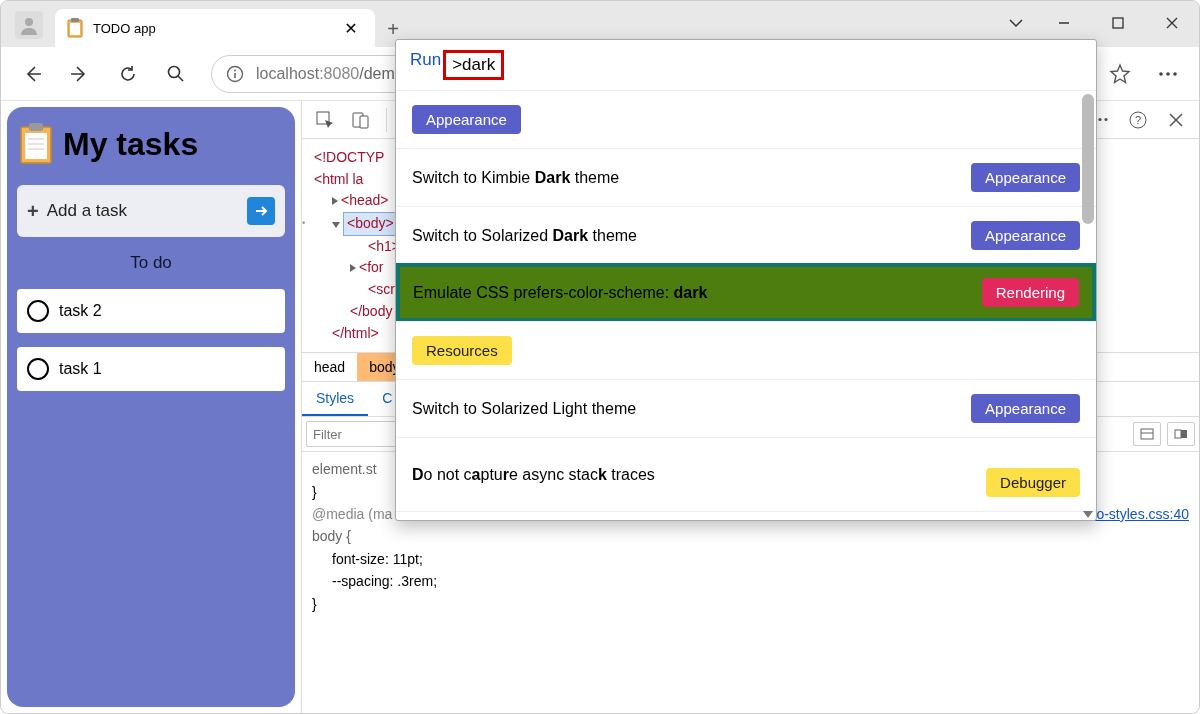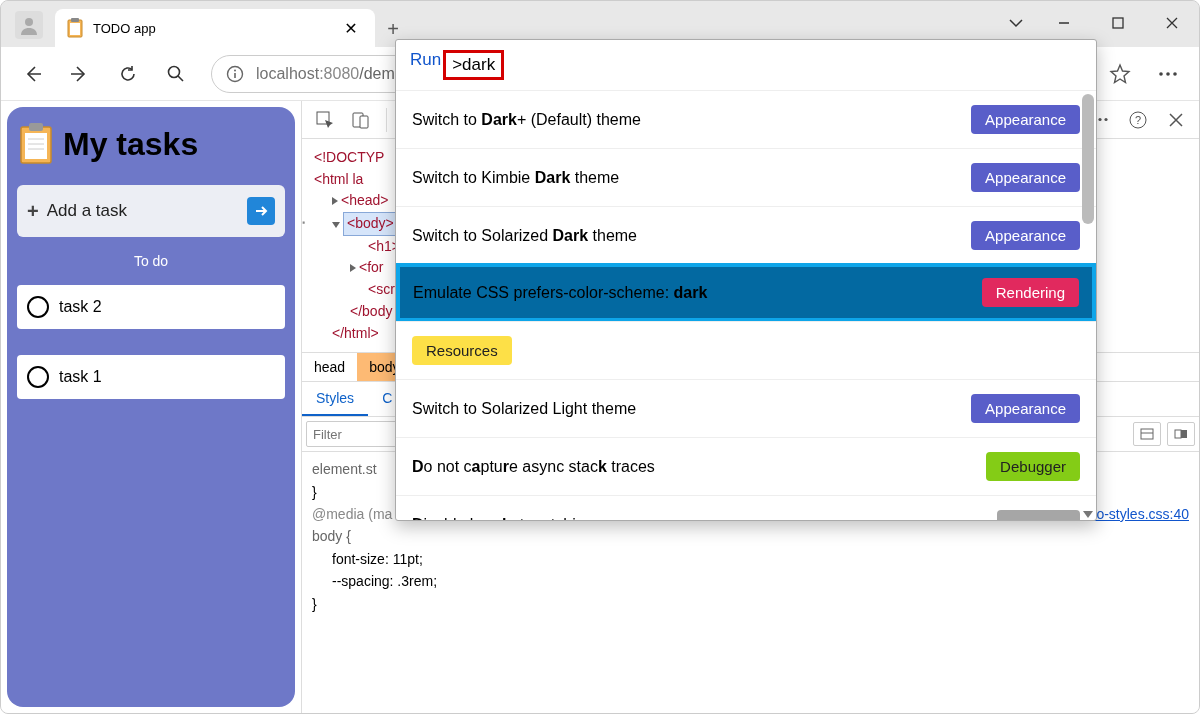--- a/index.html
+++ b/index.html
@@ -30,21 +30,21 @@
 
 
 .todo-app { width: 288px; background: #6e78c8; padding: 10px; display: flex; flex-direction: column; gap: 14px; border-radius: 16px; margin: 6px; }
 .todo-header { display: flex; align-items: center; gap: 10px; padding: 6px 2px; }
 .clipboard-icon { width: 34px; height: 42px; }
 .todo-title { font-size: 32px; font-weight: 700; color: #000; }
 .add-task { background: #eceef4; border-radius: 6px; height: 52px; display: flex; align-items: center; padding: 0 10px; gap: 8px; }
 .plus-icon { font-size: 20px; color: #444; font-weight: 600; }
 .add-label { flex: 1; font-size: 17px; color: #222; }
 .submit-btn { width: 28px; height: 28px; background: #2186d9; border-radius: 4px; display: flex; align-items: center; justify-content: center; color: #fff; }
-.section-header { text-align: center; font-size: 14px; color: #ffffff; padding: 2px 0; }
+.section-header { text-align: center; font-size: 17px; color: #0f172a; padding: 2px 0; }
 .task { background: #fff; border-radius: 4px; height: 44px; display: flex; align-items: center; padding: 0 10px; gap: 10px; }
 .task-circle { width: 22px; height: 22px; border: 2.5px solid #000; border-radius: 50%; }
 .task-label { font-size: 16px; }
 
 
 .devtools { flex: 1; display: flex; flex-direction: column; border-left: 1px solid #ddd; position: relative; }
 .dt-tabs { height: 38px; border-bottom: 1px solid #ddd; display: flex; align-items: center; padding: 0 8px; gap: 6px; }
 .dt-icon { width: 30px; height: 30px; display: flex; align-items: center; justify-content: center; }
 .dt-tab { height: 36px; padding: 0 10px; display: flex; align-items: center; gap: 6px; font-size: 15px; border: 1px solid transparent; }
 .dt-tab.active { border: 1px solid #ccc; border-bottom: 1px solid #fff; background: #fff; margin-bottom: -1px; }
@@ -82,28 +82,28 @@
 
 
 .cmd-menu { position: absolute; top: 39px; left: 395px; width: 702px; background: #fff; border: 1px solid #aaa; box-shadow: 0 6px 18px rgba(0,0,0,.25); border-radius: 3px; z-index: 100; }
 .cmd-header { display: flex; padding: 10px 14px; gap: 4px; font-size: 17px; }
 .cmd-run { color: #1155cc; }
 .cmd-query-box { border: 3px solid #d40000; padding: 2px 6px; margin-left: -2px; }
 .cmd-list { max-height: 430px; overflow: hidden; position: relative; }
 .cmd-scrollbar { position: absolute; right: 2px; top: 4px; width: 12px; height: 130px; background: #bbb; border-radius: 6px; }
 .cmd-scroll-down { position: absolute; right: 3px; bottom: 2px; width: 0; height: 0; border-left: 5px solid transparent; border-right: 5px solid transparent; border-top: 7px solid #777; }
 .cmd-item { display: flex; align-items: center; padding: 14px 16px; font-size: 16px; gap: 12px; border-top: 1px solid #eee; }
-.cmd-item.highlighted { border: 4px solid #0ea5e9; background: #0369a1; margin: -1px 0; padding: 11px 13px; }
+.cmd-item.highlighted { border: 4px solid #0f766e; background: #4d7c0f; margin: -1px 0; padding: 11px 13px; }
 .cmd-text { flex: 1; }
 .cmd-text b { font-weight: 700; }
 .badge { padding: 6px 14px; border-radius: 4px; font-size: 15px; color: #fff; }
 .badge.appearance { background: #595ec9; }
 .badge.rendering { background: #e1295e; }
 .badge.resources { background: #fde047; color: #222; }
-.badge.debugger { background: #84cc16; color: #222; }
+.badge.debugger { background: #fde047; color: #222; margin-top: 16px; }
 .badge.sources { background: #a6a6a6; color: #222; }
 
 svg { display: block; }
 </style>
 </head>
 <body>
 
 <div class="browser-chrome">
 
   <div class="titlebar">
@@ -215,21 +215,21 @@
         <span class="plus-icon">+</span>
         <span class="add-label">Add a task</span>
         <div class="submit-btn">
             <svg width="14" height="12" viewBox="0 0 14 12">
               <path d="M2 6h9M8 2l4 4-4 4" stroke="#fff" stroke-width="2" fill="none"></path>
             </svg>
           </div>
       </div>
       <div class="section-header">To do</div>
       <div id="task-list">
-          <div class="task" style="margin-bottom: 26px;">
+          <div class="task" style="margin-bottom: 14px;">
             <div class="task-circle"></div>
             <span class="task-label">task 2</span>
           </div>
           <div class="task" style="margin-bottom: 10px;">
             <div class="task-circle"></div>
             <span class="task-label">task 1</span>
           </div>
         </div>
     </div>
 
@@ -384,21 +384,20 @@
 
 <div class="cmd-menu">
   <div class="cmd-header">
     <span class="cmd-run">Run</span>
     <span class="cmd-query-box"><span>&gt;dark</span></span>
   </div>
   <div class="cmd-list" id="cmd-list">
     <div class="cmd-scrollbar"></div>
     <div class="cmd-scroll-down"></div>
   <div class="cmd-item">
-        <span class="cmd-text">Switch to <b>Dark</b>+ (Default) theme</span>
         <span class="badge appearance">Appearance</span>
       </div>
       <div class="cmd-item">
         <span class="cmd-text">Switch to Kimbie <b>Dark</b> theme</span>
         <span class="badge appearance">Appearance</span>
       </div>
       <div class="cmd-item">
         <span class="cmd-text">Switch to Solarized <b>Dark</b> theme</span>
         <span class="badge appearance">Appearance</span>
       </div>

